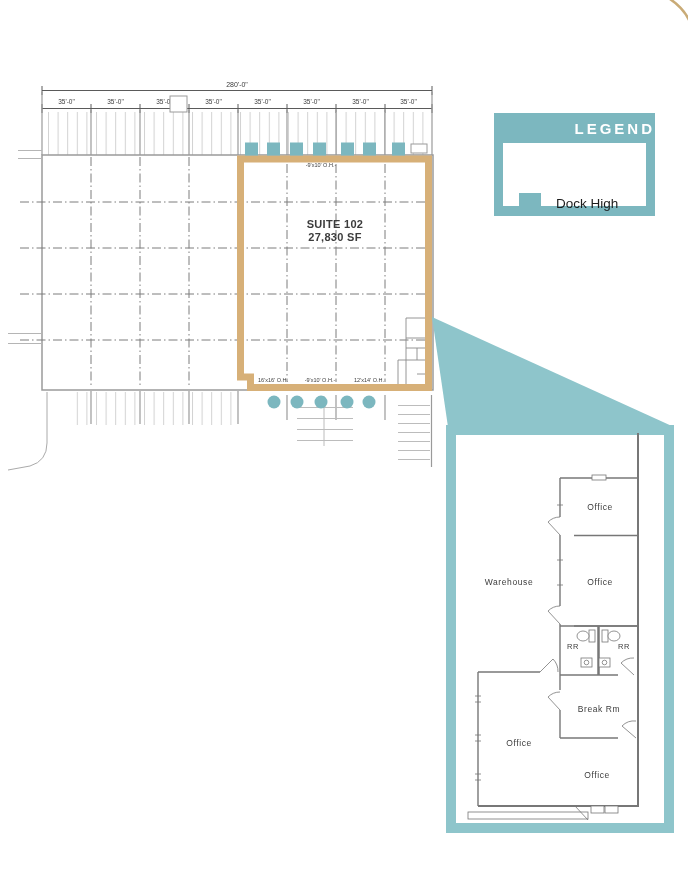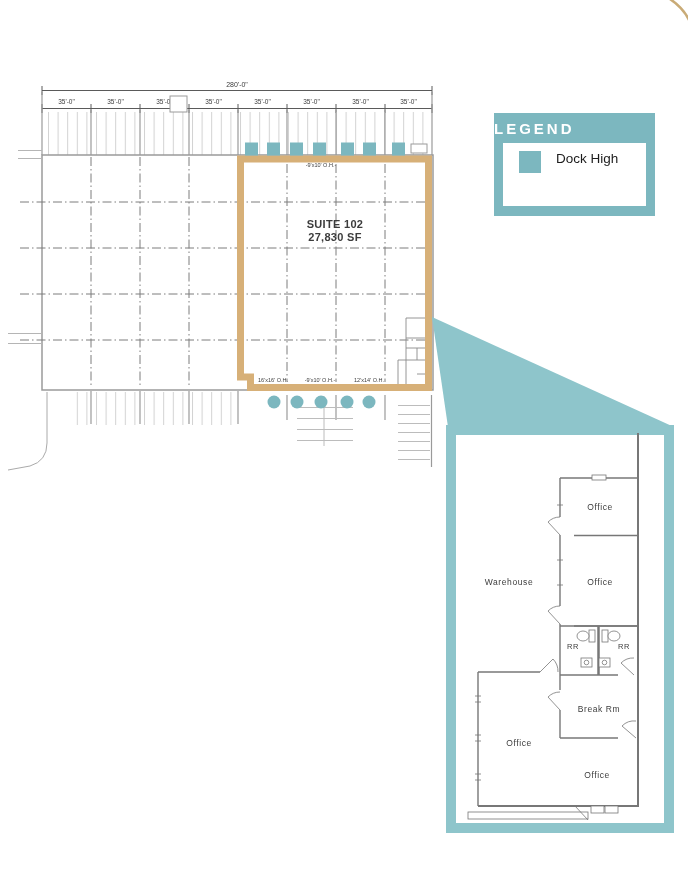--- a/index.html
+++ b/index.html
@@ -4,25 +4,25 @@
 <style>
   html,body{margin:0;padding:0;background:#ffffff;}
   #stage{position:relative;width:688px;height:879px;background:#ffffff;overflow:hidden;
          font-family:"Liberation Sans",sans-serif;}
   svg{position:absolute;left:0;top:0;}
   svg text{font-family:"Liberation Sans",sans-serif;fill:#3c3c3c;}
 
   
   .legend{position:absolute;left:494px;top:113px;width:161px;height:103px;
           background:#7cb7bf;box-sizing:border-box;}
-  .legend-title{height:30px;line-height:31px;text-align:left;color:#ffffff;
+  .legend-title{height:30px;line-height:31px;text-align:right;color:#ffffff;
                 font-size:15px;font-weight:bold;letter-spacing:3px;}
   .legend-body{margin:0 9px;height:63px;background:#ffffff;padding:8px 0 0 14px;
                box-sizing:border-box;}
-  .legend-row{display:flex;align-items:flex-start;height:25px;}
+  .legend-row{display:flex;align-items:center;height:25px;margin-top:40px;}
   .legend-marker{width:26px;display:flex;justify-content:center;align-items:center;}
   .swatch-square{width:22px;height:22px;background:#7cb7bf;}
   .swatch-circle{width:23px;height:23px;border-radius:50%;background:#7cb7bf;}
   .legend-label{margin-left:13px;font-size:13.5px;color:#1c1c1c;}
 </style>
 </head>
 <body>
 
 <div id="stage">
 

